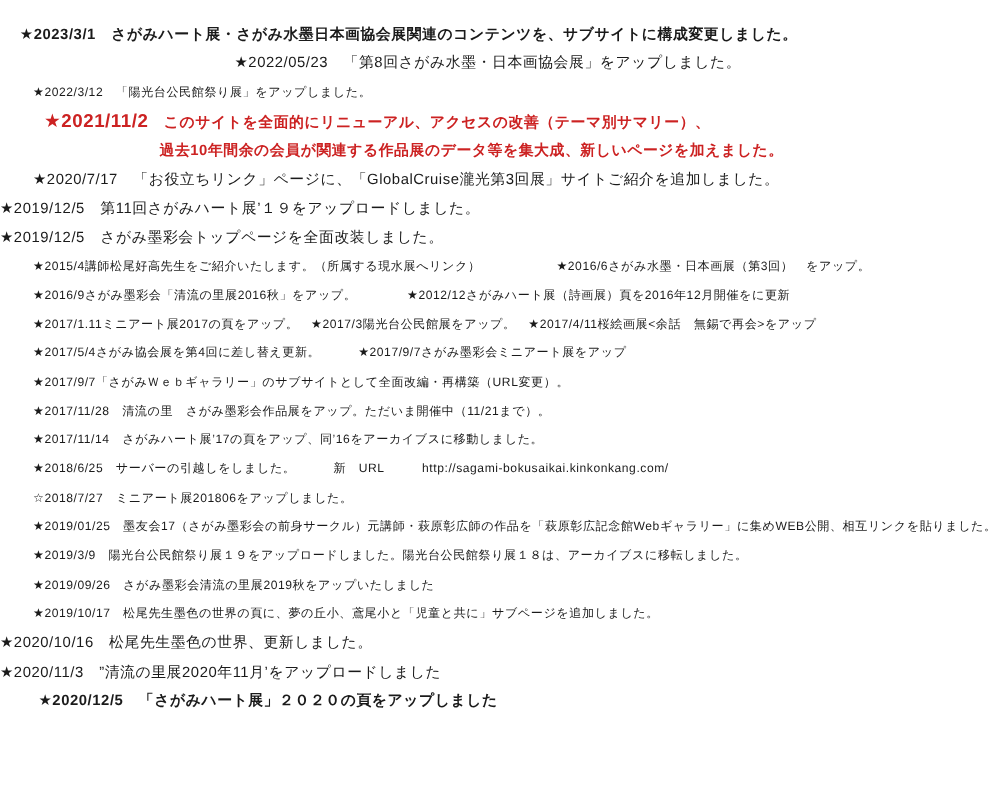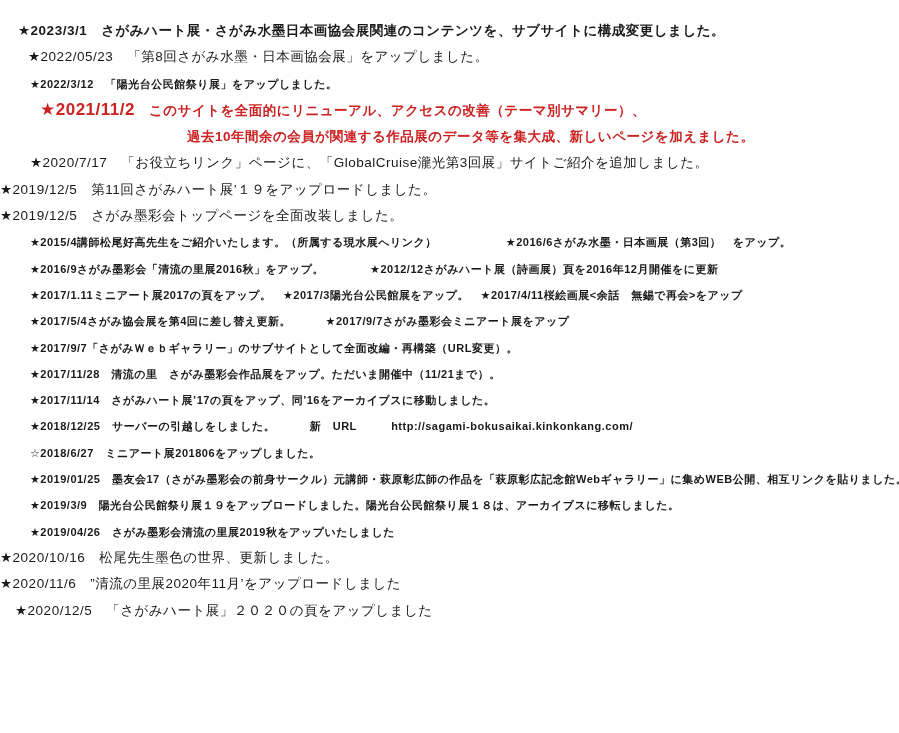--- a/index.html
+++ b/index.html
@@ -15,54 +15,55 @@
     padding-top: 18px;
     width: 859px;
   }
   .line {
     line-height: 26.3px;
     white-space: pre;
     color: #1a1a1a;
     letter-spacing: 0.5px;
   }
   .md  { font-size: 13.5px; }
-  .sm  { font-size: 11px; font-weight: bold; }
+  .sm  { font-size: 11px; }
   .bold { font-weight: bold; }
   .red-head { font-weight: bold; font-size: 13.5px; }
   .red-date { font-size: 17px; font-weight: bold; margin-top: 12px; }
   .red-sub  { font-weight: bold; font-size: 13.5px; }
   
   .i18  { padding-left: 18px; }
   .i25  { }
-  .i28  { padding-left: 28px; }
+  .i28  { padding-left: 28px; text-align: center; }
   .i30  { padding-left: 30px; }
-  .i35  { padding-left: 15px; }
+  .i35  { padding-left: 35px; font-weight: bold; }
   .i40  { padding-left: 40px; }
   .i145 { padding-left: 145px; }
 </style>
 </head>
 <body>
 
 <div id="updates-list">
   <div class="line md bold i18"><span>★2023/3/1　さがみハート展・さがみ水墨日本画協会展関連のコンテンツを、サブサイトに構成変更しました。</span></div>
   <div class="line md i28"><span>★2022/05/23　「第8回さがみ水墨・日本画協会展」をアップしました。</span></div>
   <div class="line sm i30"><span>★2022/3/12　「陽光台公民館祭り展」をアップしました。</span></div>
   <div class="line red-head i40" style="color:#cc2222;"><span class="red-date">★2021/11/2</span><span>　このサイトを全面的にリニューアル、アクセスの改善（テーマ別サマリー）、</span></div>
-  <div class="line red-sub i145" style="color:#cc2222;margin-left:42px;"><span>過去10年間余の会員が関連する作品展のデータ等を集大成、新しいページを加えました。</span></div>
+  <div class="line red-sub i145" style="color:#cc2222;"><span>過去10年間余の会員が関連する作品展のデータ等を集大成、新しいページを加えました。</span></div>
   <div class="line md i30"><span>★2020/7/17　「お役立ちリンク」ページに、「GlobalCruise瀧光第3回展」サイトご紹介を追加しました。</span></div>
   <div class="line md i25"><span>★2019/12/5　第11回さがみハート展’１９をアップロードしました。</span></div>
   <div class="line md i25"><span>★2019/12/5　さがみ墨彩会トップページを全面改装しました。</span></div>
   <div class="line sm i30"><span>★2015/4講師松尾好高先生をご紹介いたします。（所属する現水展へリンク）　　　　　　★2016/6さがみ水墨・日本画展（第3回）　をアップ。</span></div>
   <div class="line sm i30"><span>★2016/9さがみ墨彩会「清流の里展2016秋」をアップ。　　　　★2012/12さがみハート展（詩画展）頁を2016年12月開催をに更新</span></div>
   <div class="line sm i30"><span>★2017/1.11ミニアート展2017の頁をアップ。　★2017/3陽光台公民館展をアップ。　★2017/4/11桜絵画展&lt;余話　無錫で再会&gt;をアップ</span></div>
   <div class="line sm i30"><span>★2017/5/4さがみ協会展を第4回に差し替え更新。　　　★2017/9/7さがみ墨彩会ミニアート展をアップ</span></div>
   <div class="line sm i30"><span>★2017/9/7「さがみＷｅｂギャラリー」のサブサイトとして全面改編・再構築（URL変更）。</span></div>
   <div class="line sm i30"><span>★2017/11/28　清流の里　さがみ墨彩会作品展をアップ。ただいま開催中（11/21まで）。</span></div>
   <div class="line sm i30"><span>★2017/11/14　さがみハート展’17の頁をアップ、同’16をアーカイブスに移動しました。</span></div>
-  <div class="line sm i30"><span>★2018/12/25　サーバーの引越しをしました。　　　新　URL　　　http://sagami-bokusaikai.kinkonkang.com/</span></div>
-  <div class="line sm i30"><span>☆2018/6/27　ミニアート展201806をアップしました。</span></div>
+  <div class="line sm i30"><span>★2018/6/25　サーバーの引越しをしました。　　　新　URL　　　http://sagami-bokusaikai.kinkonkang.com/</span></div>
+  <div class="line sm i30"><span>☆2018/7/27　ミニアート展201806をアップしました。</span></div>
   <div class="line sm i30"><span>★2019/01/25　墨友会17（さがみ墨彩会の前身サークル）元講師・萩原彰広師の作品を「萩原彰広記念館Webギャラリー」に集めWEB公開、相互リンクを貼りました。</span></div>
   <div class="line sm i30"><span>★2019/3/9　陽光台公民館祭り展１９をアップロードしました。陽光台公民館祭り展１８は、アーカイブスに移転しました。</span></div>
-  <div class="line sm i30"><span>★2019/04/26　さがみ墨彩会清流の里展2019秋をアップいたしました</span></div>
+  <div class="line sm i30"><span>★2019/09/26　さがみ墨彩会清流の里展2019秋をアップいたしました</span></div>
+  <div class="line sm i30"><span>★2019/10/17　松尾先生墨色の世界の頁に、夢の丘小、鳶尾小と「児童と共に」サブページを追加しました。</span></div>
   <div class="line md i25"><span>★2020/10/16　松尾先生墨色の世界、更新しました。</span></div>
-  <div class="line md i25"><span>★2020/11/6　”清流の里展2020年11月’をアップロードしました</span></div>
+  <div class="line md i25"><span>★2020/11/3　”清流の里展2020年11月’をアップロードしました</span></div>
   <div class="line md i35"><span>★2020/12/5　「さがみハート展」２０２０の頁をアップしました</span></div>
 </div>
 
 </body></html>

